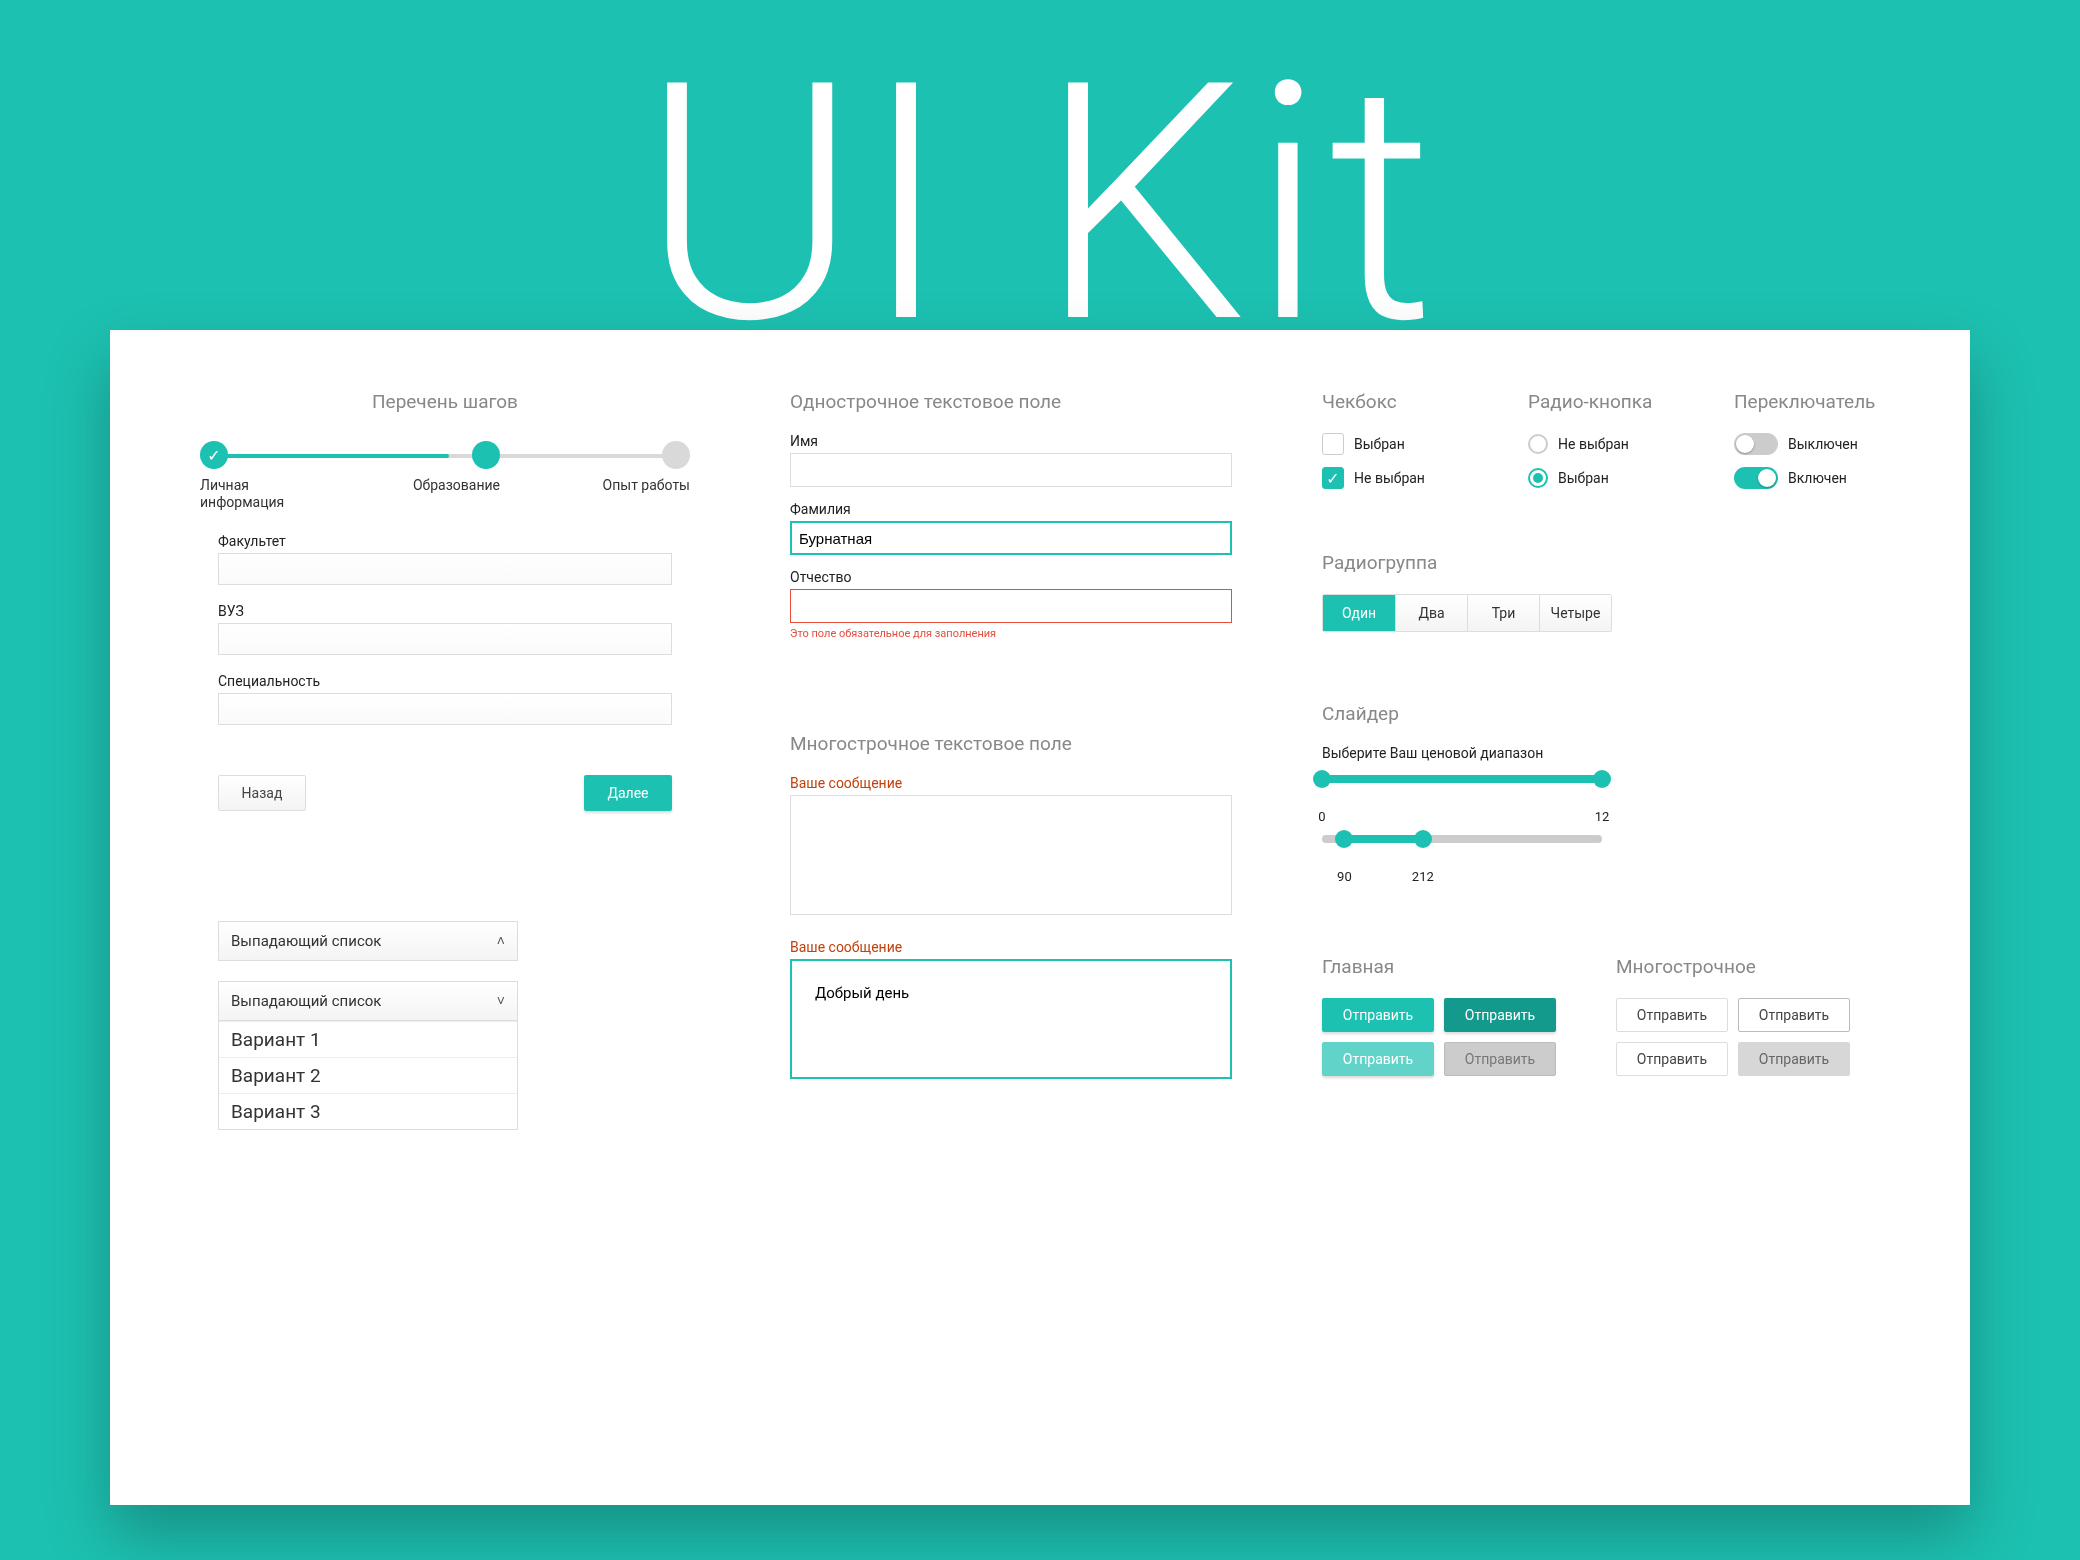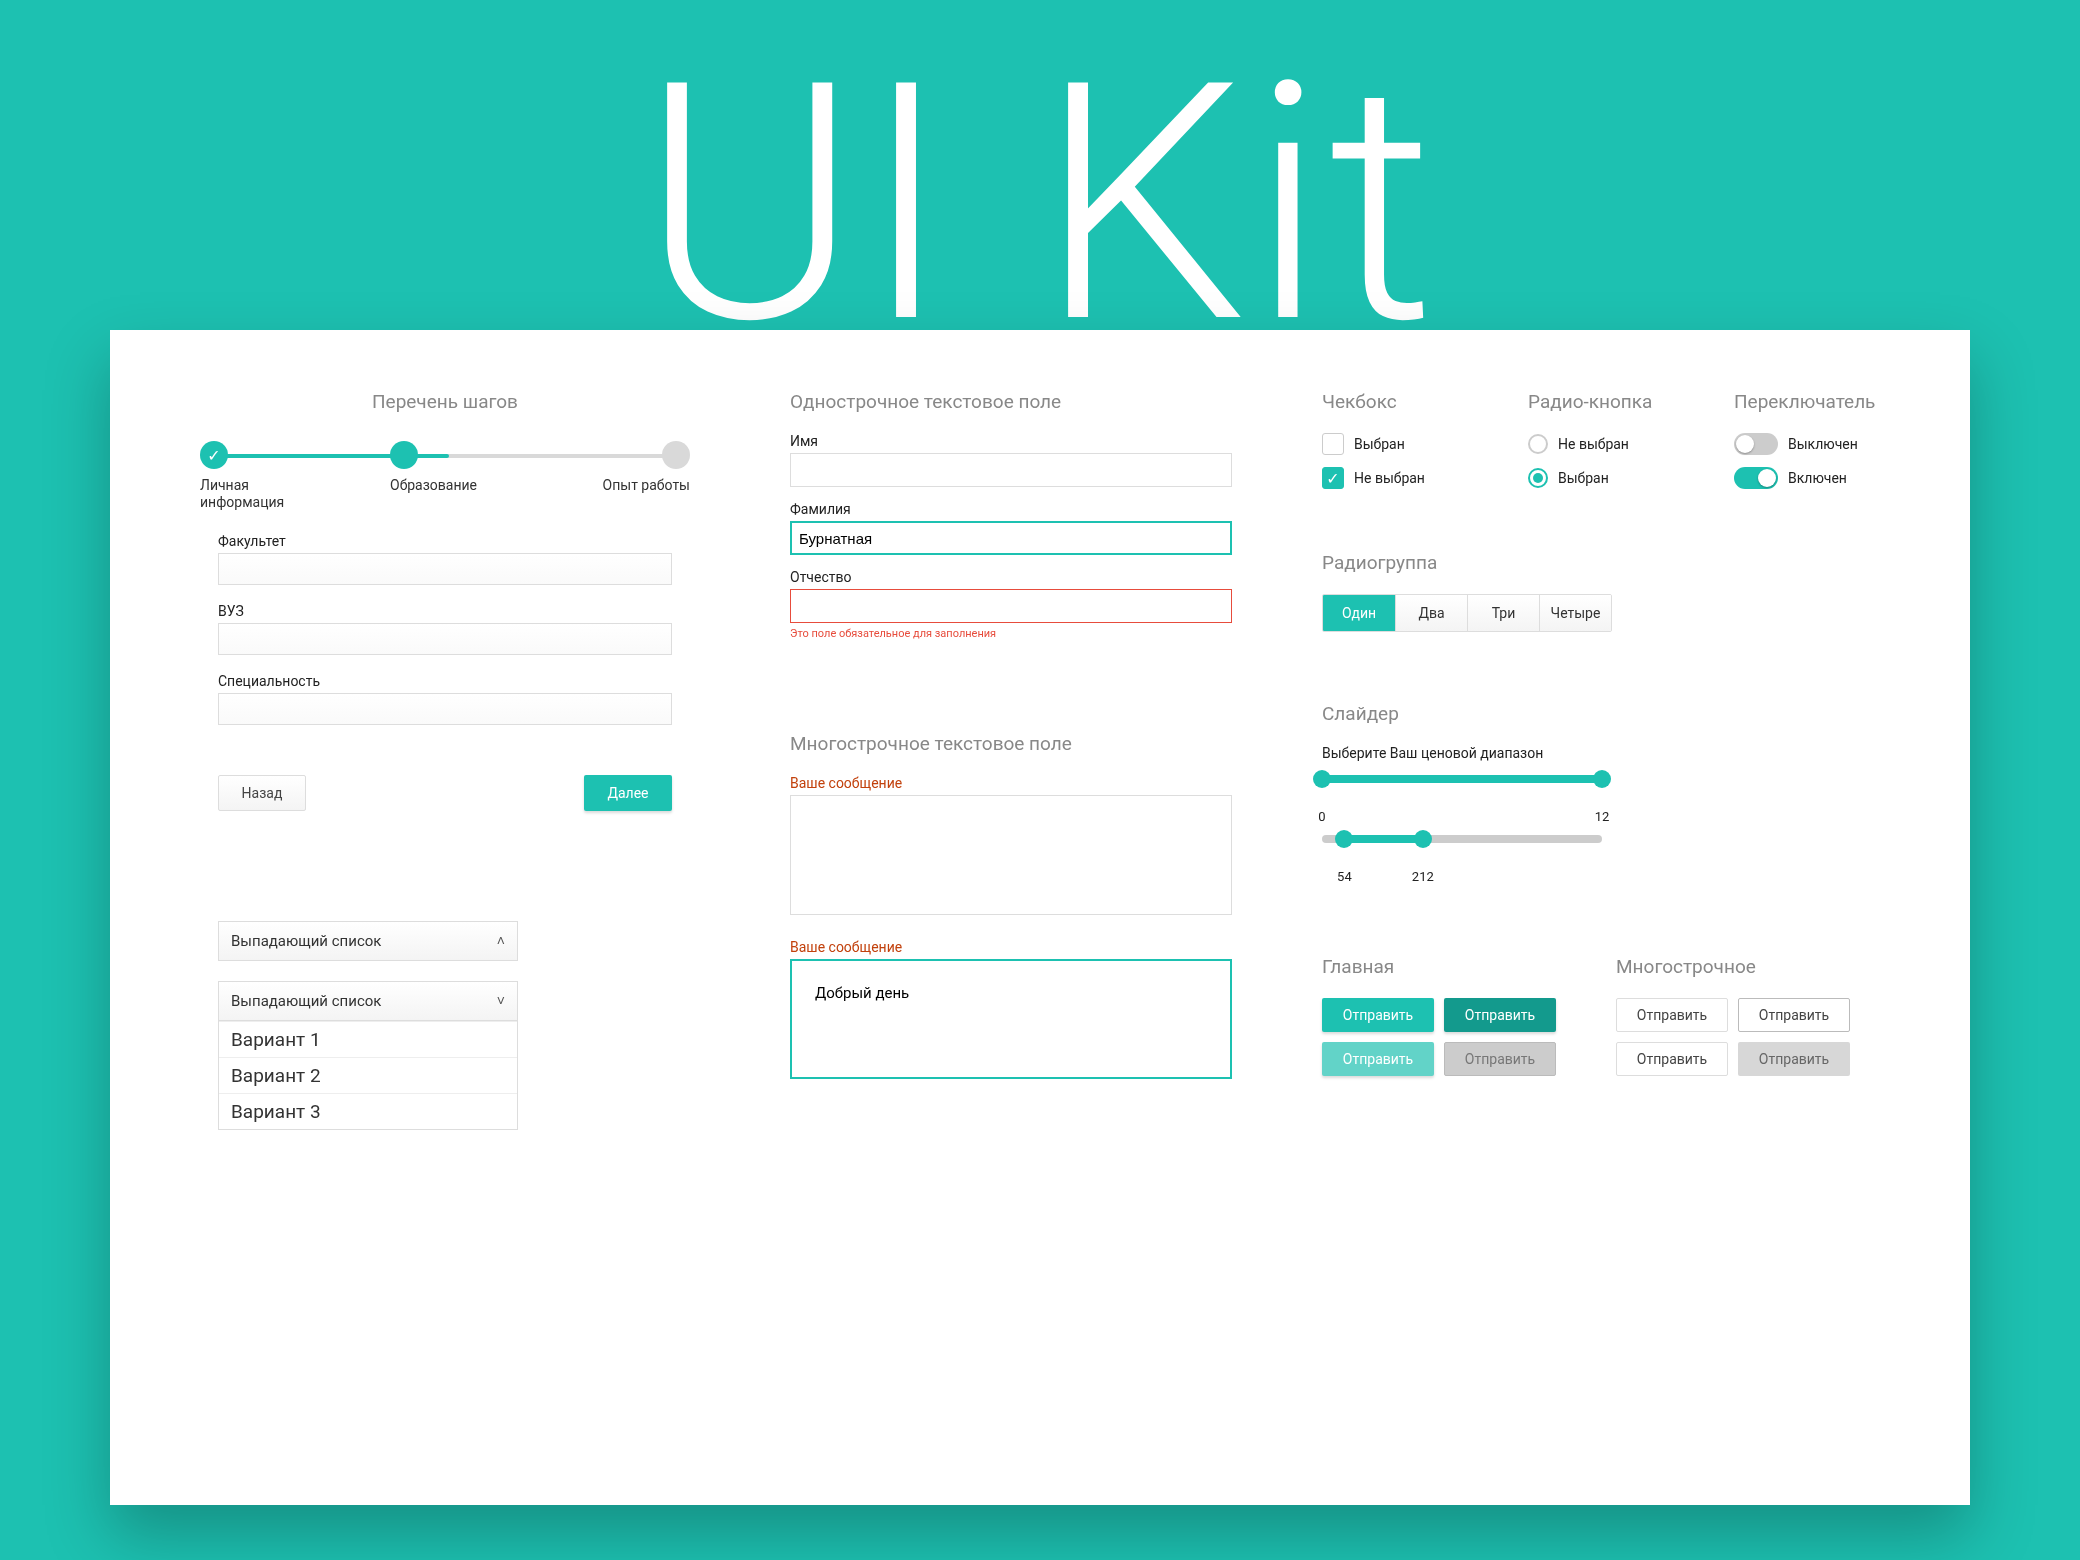--- a/index.html
+++ b/index.html
@@ -44,21 +44,21 @@
     font-weight: 400;
     margin-bottom: 20px;
   }
   .section-title.center { text-align: center; }
 
   
   .stepper { position: relative; margin: 8px 10px 22px 10px; }
   .stepper-track { position: absolute; top: 13px; left: 14px; right: 14px; height: 4px; background: #d9d9d9; border-radius: 2px; }
   .stepper-fill { position: absolute; top: 13px; left: 14px; width: 48%; height: 4px; background: #1dc1b1; border-radius: 2px; }
   .stepper-nodes { display: flex; justify-content: space-between; position: relative; }
-  .step-node { display: flex; flex-direction: column; align-items: flex-start; width: 110px; }
+  .step-node { display: flex; flex-direction: column; align-items: flex-end; width: 110px; }
   .step-node:first-child { align-items: flex-start; }
   .step-node:last-child { align-items: flex-end; }
   .step-circle { width: 28px; height: 28px; border-radius: 50%; background: #d9d9d9; display:flex; align-items:center; justify-content:center; }
   .step-circle.done { background: #1dc1b1; color: #fff; font-size: 16px; }
   .step-circle.active { background: #1dc1b1; }
   .step-label { font-size: 14px; color: #333; margin-top: 8px; text-align: center; line-height: 1.2; }
   .step-node:first-child .step-label { text-align: left; }
   .step-node:last-child .step-label { text-align: right; }
 
   .field-group { margin: 0 28px 18px 28px; }
@@ -294,21 +294,21 @@
           <span class="slider-val" style="left:0%;">0</span>
           <span class="slider-val" style="left:100%;">12</span>
         </div>
 
         <div class="slider" style="margin-top:10px;">
           <div class="slider-fill" style="left:8%; width:28%;"></div>
           <div class="slider-thumb" style="left:8%;"></div>
           <div class="slider-thumb" style="left:36%;"></div>
         </div>
         <div class="slider-vals">
-          <span class="slider-val" style="left:8%;">54</span>
+          <span class="slider-val" style="left:8%;">90</span>
           <span class="slider-val" style="left:36%;">212</span>
         </div>
       </div>
 
       <div class="buttons-section">
         <div>
           <div class="section-title">Главная</div>
           <div class="btn-grid">
             <div class="btn btn-primary">Отправить</div>
             <div class="btn btn-primary hover">Отправить</div>

